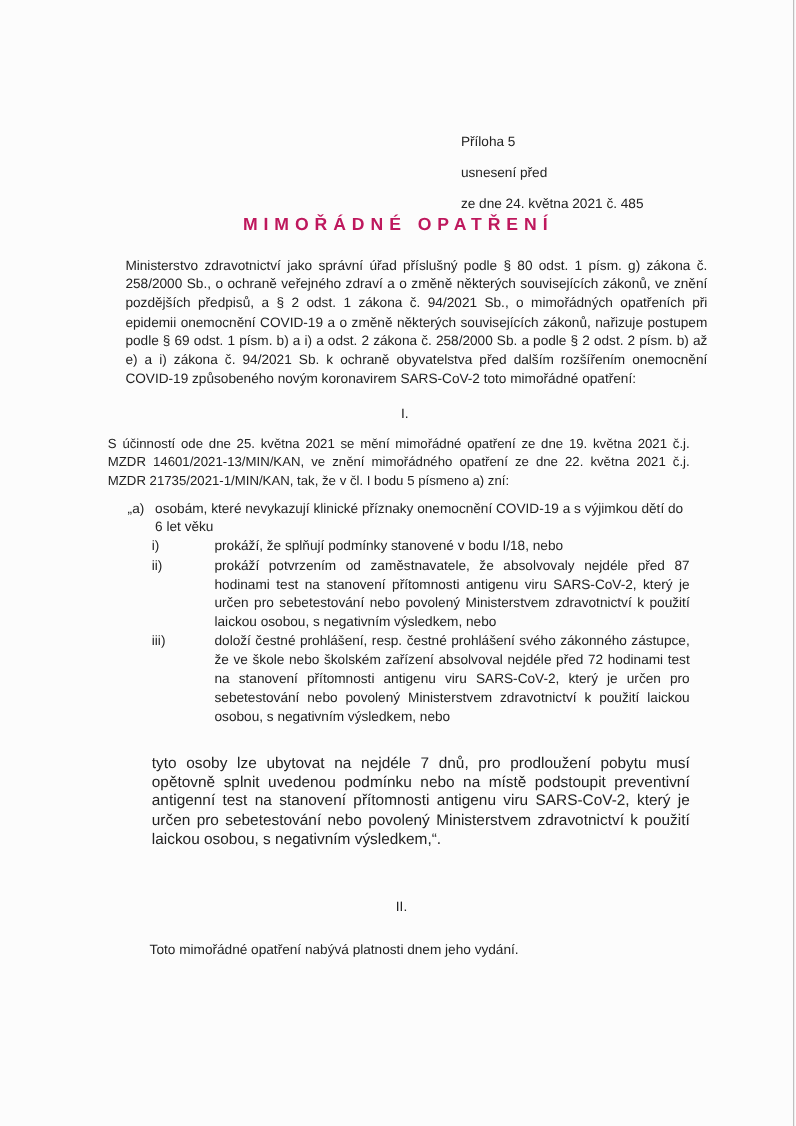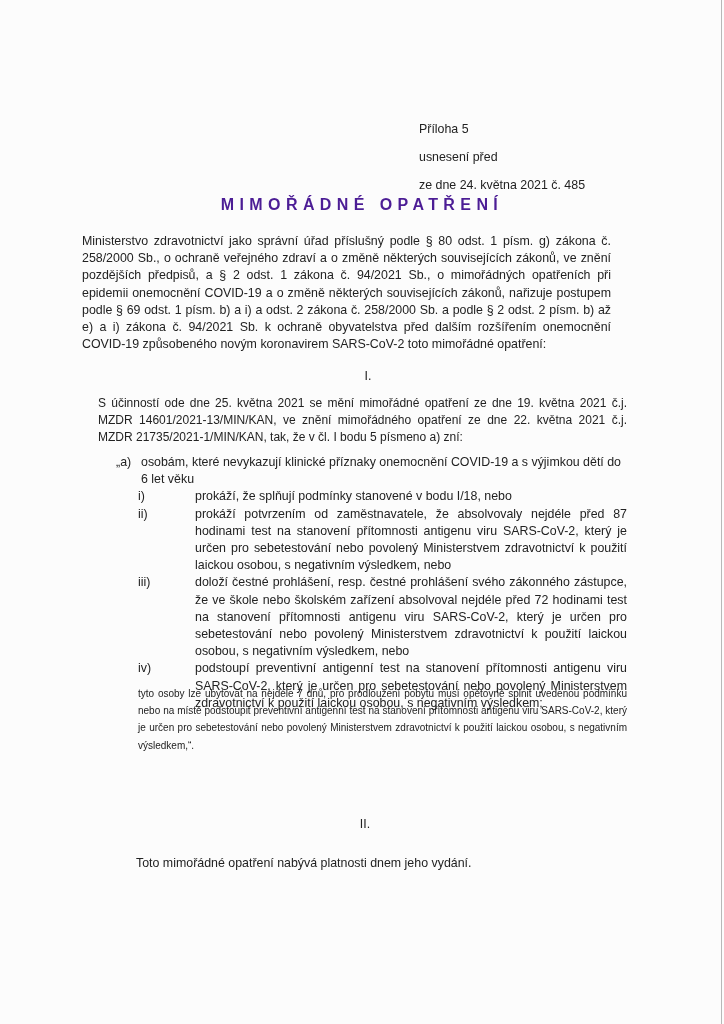--- a/index.html
+++ b/index.html
@@ -18,24 +18,24 @@
     .annex {
       position: absolute; left: 419px; top: 109px;
       font-size: 12.4px; line-height: 16px;
     }
     .annex div { white-space: nowrap; margin-top: 12px; }
     .title {
       position: absolute; left: 0; width: 724px; top: 196px;
       text-align: center;
       font-size: 16px; font-weight: bold;
       letter-spacing: 5.4px;
-      color: #4c1d95;
+      color: #be185d;
     }
     .intro {
-      position: absolute; left: 82px; top: 233px; width: 529px;
+      position: absolute; left: 114px; top: 233px; width: 529px;
       font-size: 12.4px; line-height: 17.2px;
       text-align: justify;
     }
     .section-head {
       position: absolute; left: 0; width: 724px;
       text-align: center; font-size: 12.4px;
     }
     .sec1 { top: 369px; left: 6px; }
     .sec2 { top: 817px; left: 3px; }
     .amend {
@@ -49,21 +49,21 @@
     }
     .point-a .a-row { display: flex; }
     .point-a .a-label { width: 25px; flex: none; }
     .point-a .a-text { flex: 1; }
     .sublist { margin-left: 22px; }
     .sub { display: flex; }
     .sub .num { width: 24px; flex: none; }
     .sub .txt { flex: 1; text-align: justify; margin-left: 33px; }
     .closing {
       position: absolute; left: 138px; top: 685px; width: 489px;
-      font-size: 10px; line-height: 17.2px;
+      font-size: 14px; line-height: 17.2px;
       text-align: justify;
     }
     .final {
       position: absolute; left: 136px; top: 856px;
       font-size: 12.4px;
     }
   </style>
 </head>
 <body>
 
@@ -94,24 +94,20 @@
       <span class="txt">prokáží, že splňují podmínky stanovené v bodu I/18, nebo</span>
     </div>
     <div class="sub">
       <span class="num">ii)</span>
       <span class="txt">prokáží potvrzením od zaměstnavatele, že absolvovaly nejdéle před 87 hodinami test na stanovení přítomnosti antigenu viru SARS-CoV-2, který je určen pro sebetestování nebo povolený Ministerstvem zdravotnictví k použití laickou osobou, s negativním výsledkem, nebo</span>
     </div>
     <div class="sub">
       <span class="num">iii)</span>
       <span class="txt">doloží čestné prohlášení, resp. čestné prohlášení svého zákonného zástupce, že ve škole nebo školském zařízení absolvoval nejdéle před 72 hodinami test na stanovení přítomnosti antigenu viru SARS-CoV-2, který je určen pro sebetestování nebo povolený Ministerstvem zdravotnictví k použití laickou osobou, s negativním výsledkem, nebo</span>
     </div>
-    <div class="sub">
-      <span class="num">iv)</span>
-      <span class="txt">podstoupí preventivní antigenní test na stanovení přítomnosti antigenu viru SARS-CoV-2, který je určen pro sebetestování nebo povolený Ministerstvem zdravotnictví k použití laickou osobou, s negativním výsledkem;</span>
-    </div>
   </div>
 </div>
 
 <div class="closing">tyto osoby lze ubytovat na nejdéle 7 dnů, pro prodloužení pobytu musí opětovně splnit uvedenou podmínku nebo na místě podstoupit preventivní antigenní test na stanovení přítomnosti antigenu viru SARS-CoV-2, který je určen pro sebetestování nebo povolený Ministerstvem zdravotnictví k použití laickou osobou, s negativním výsledkem,“.</div>
 
 <div class="section-head sec2">II.</div>
 
 <div class="final">Toto mimořádné opatření nabývá platnosti dnem jeho vydání.</div>
 
 </body></html>

